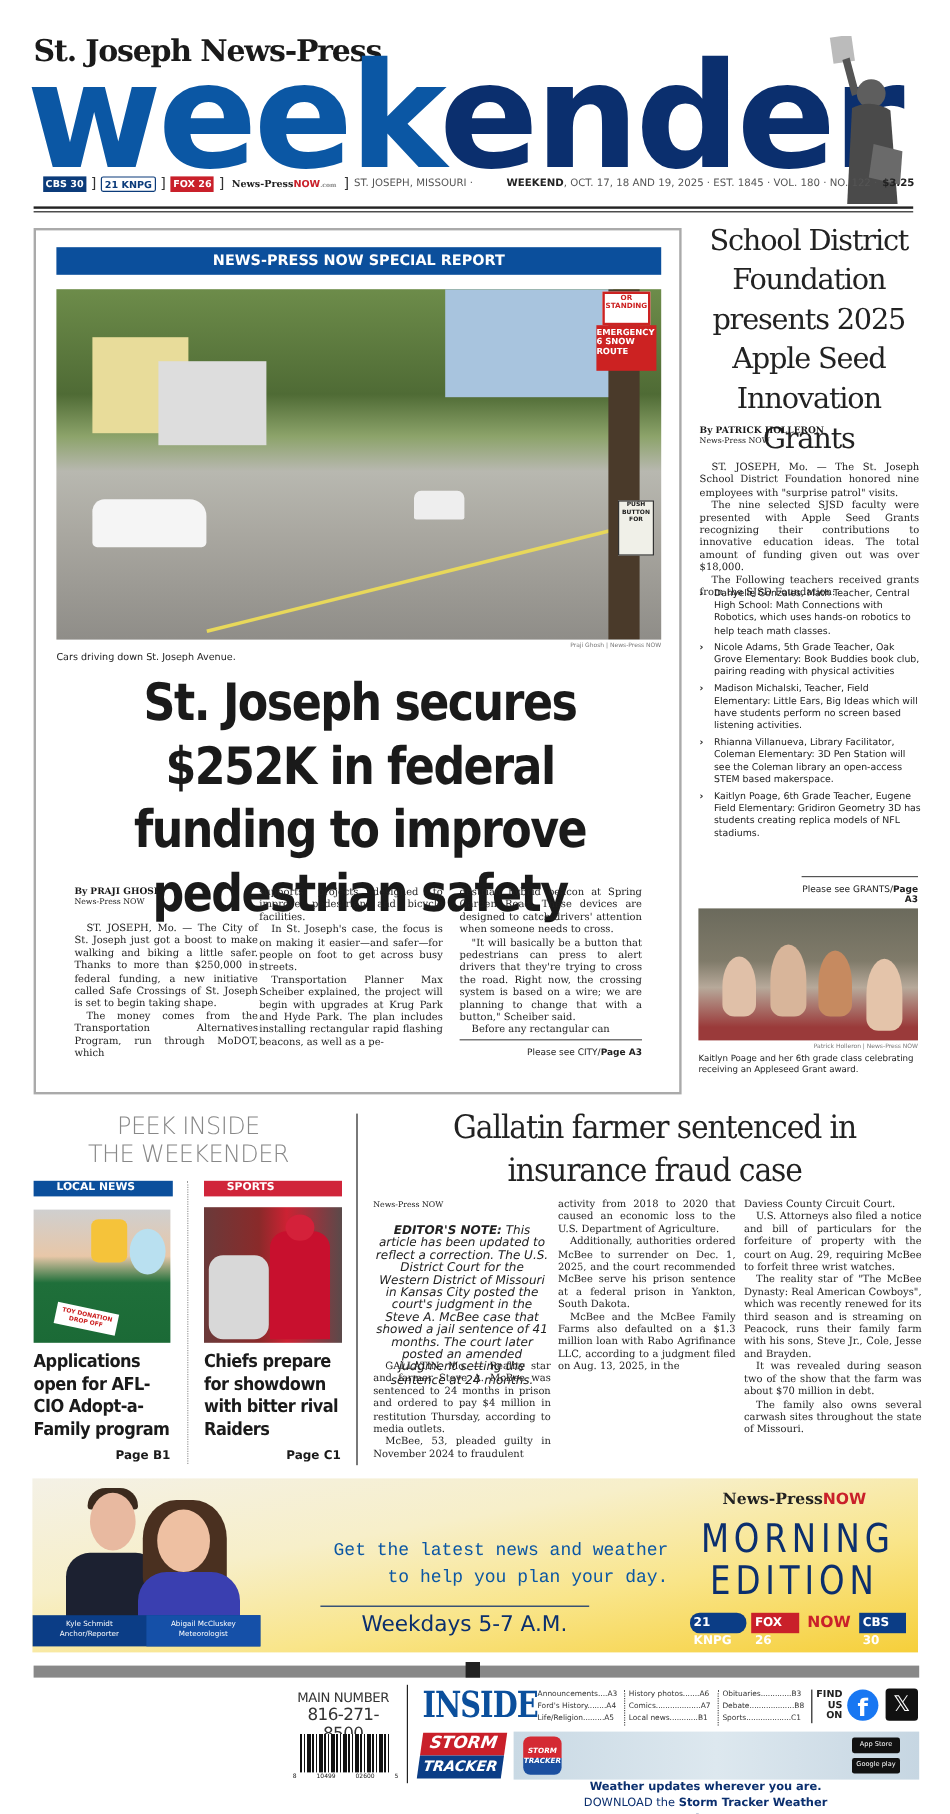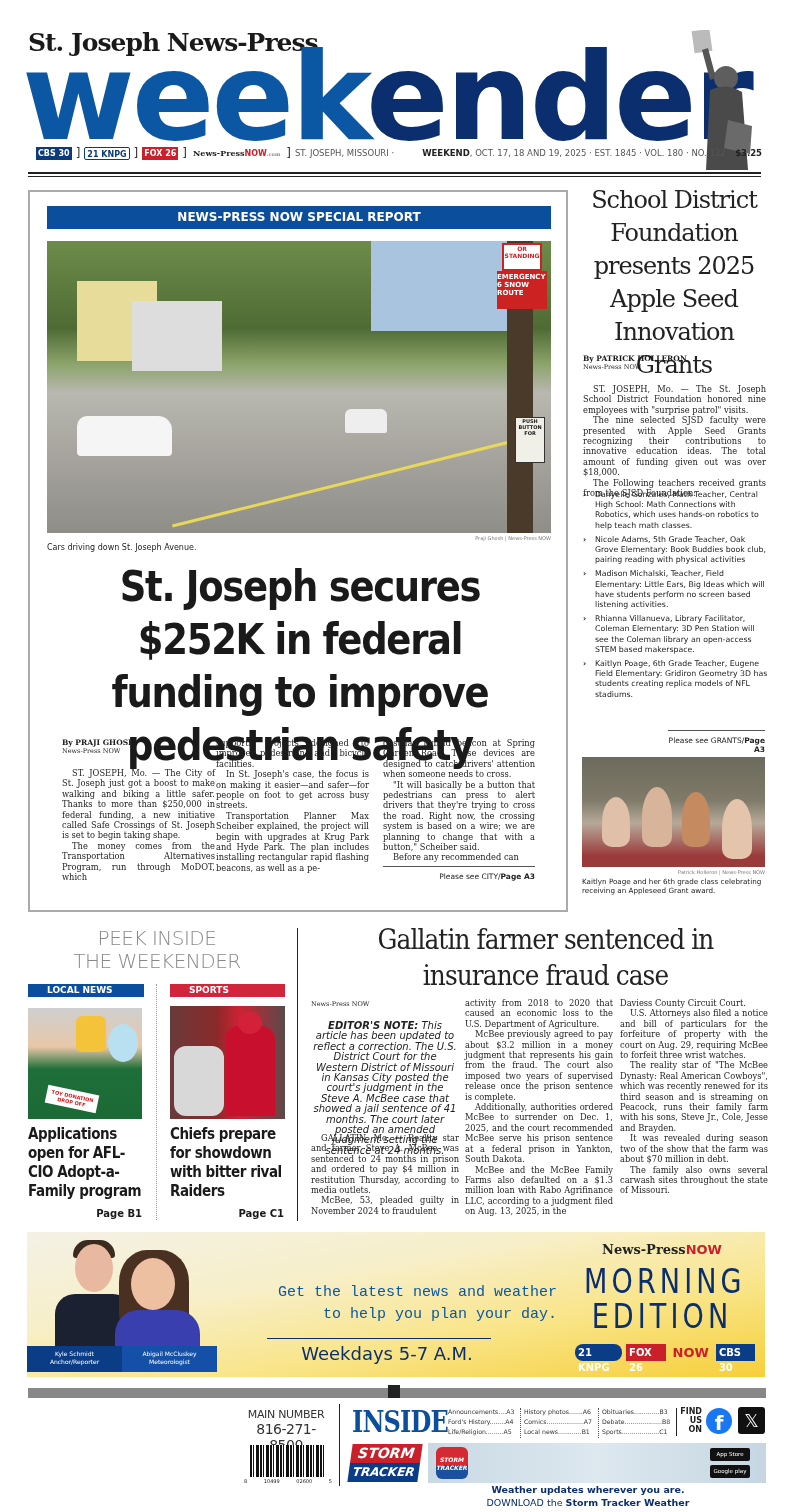--- a/index.html
+++ b/index.html
@@ -176,21 +176,21 @@
   <p>The money comes from the Transportation Alternatives Program, run through MoDOT, which</p>
 </div>
 <div class="abs body-col" style="left:216px;top:738px;width:153px;">
   <p style="text-indent:0">supports projects designed to improve pedestrian and bicycle facilities.</p>
   <p>In St. Joseph's case, the focus is on making it easier—and safer—for people on foot to get across busy streets.</p>
   <p>Transportation Planner Max Scheiber explained, the project will begin with upgrades at Krug Park and Hyde Park. The plan includes installing rectangular rapid flashing beacons, as well as a pe-</p>
 </div>
 <div class="abs body-col" style="left:383px;top:738px;width:152px;">
   <p style="text-indent:0">destrian hybrid beacon at Spring Garden Road. These devices are designed to catch drivers' attention when someone needs to cross.</p>
   <p>"It will basically be a button that pedestrians can press to alert drivers that they're trying to cross the road. Right now, the crossing system is based on a wire; we are planning to change that with a button," Scheiber said.</p>
-  <p>Before any recommended can</p>
+  <p>Before any rectangular can</p>
 </div>
 <div class="abs see" style="left:383px;top:866px;width:152px;"><span>Please see CITY/</span><b>Page A3</b></div>
 
 <div class="abs rc-head">School District Foundation presents 2025 Apple Seed Innovation Grants</div>
 <div class="abs" style="left:583px;top:354px;">
   <div class="byline">By PATRICK HOLLERON</div>
   <div class="byline-org">News-Press NOW</div>
 </div>
 <div class="abs body-col" style="left:583px;top:384px;width:183px;">
   <p>ST. JOSEPH, Mo. — The St. Joseph School District Foundation honored nine employees with "surprise patrol" visits.</p>
@@ -240,21 +240,20 @@
 
 <div class="abs gal-head">Gallatin farmer sentenced in insurance fraud case</div>
 <div class="abs byline-org" style="left:311px;top:1000px;">News-Press NOW</div>
 <div class="abs ed-note" style="left:311px;top:1021px;width:148px;"><b>EDITOR'S NOTE:</b><span> This article has been updated to reflect a correction. The U.S. District Court for the Western District of Missouri in Kansas City posted the court's judgment in the Steve A. McBee case that showed a jail sentence of 41 months. The court later posted an amended judgment setting the sentence at 24 months.</span></div>
 <div class="abs body-col" style="left:311px;top:1133px;width:148px;">
   <p>GALLATIN, Mo. — Reality star and farmer Steve A. McBee was sentenced to 24 months in prison and ordered to pay $4 million in restitution Thursday, according to media outlets.</p>
   <p>McBee, 53, pleaded guilty in November 2024 to fraudulent</p>
 </div>
 <div class="abs body-col" style="left:465px;top:998px;width:148px;">
   <p style="text-indent:0">activity from 2018 to 2020 that caused an economic loss to the U.S. Department of Agriculture.</p>
-  <p>McBee previously agreed to pay about $3.2 million in a money judgment that represents his gain from the fraud. The court also imposed two years of supervised release once the prison sentence is complete.</p>
   <p>Additionally, authorities ordered McBee to surrender on Dec. 1, 2025, and the court recommended McBee serve his prison sentence at a federal prison in Yankton, South Dakota.</p>
   <p>McBee and the McBee Family Farms also defaulted on a $1.3 million loan with Rabo Agrifinance LLC, according to a judgment filed on Aug. 13, 2025, in the</p>
 </div>
 <div class="abs body-col" style="left:620px;top:998px;width:148px;">
   <p style="text-indent:0">Daviess County Circuit Court.</p>
   <p>U.S. Attorneys also filed a notice and bill of particulars for the forfeiture of property with the court on Aug. 29, requiring McBee to forfeit three wrist watches.</p>
   <p>The reality star of "The McBee Dynasty: Real American Cowboys", which was recently renewed for its third season and is streaming on Peacock, runs their family farm with his sons, Steve Jr., Cole, Jesse and Brayden.</p>
   <p>It was revealed during season two of the show that the farm was about $70 million in debt.</p>
   <p>The family also owns several carwash sites throughout the state of Missouri.</p>
 </div>

